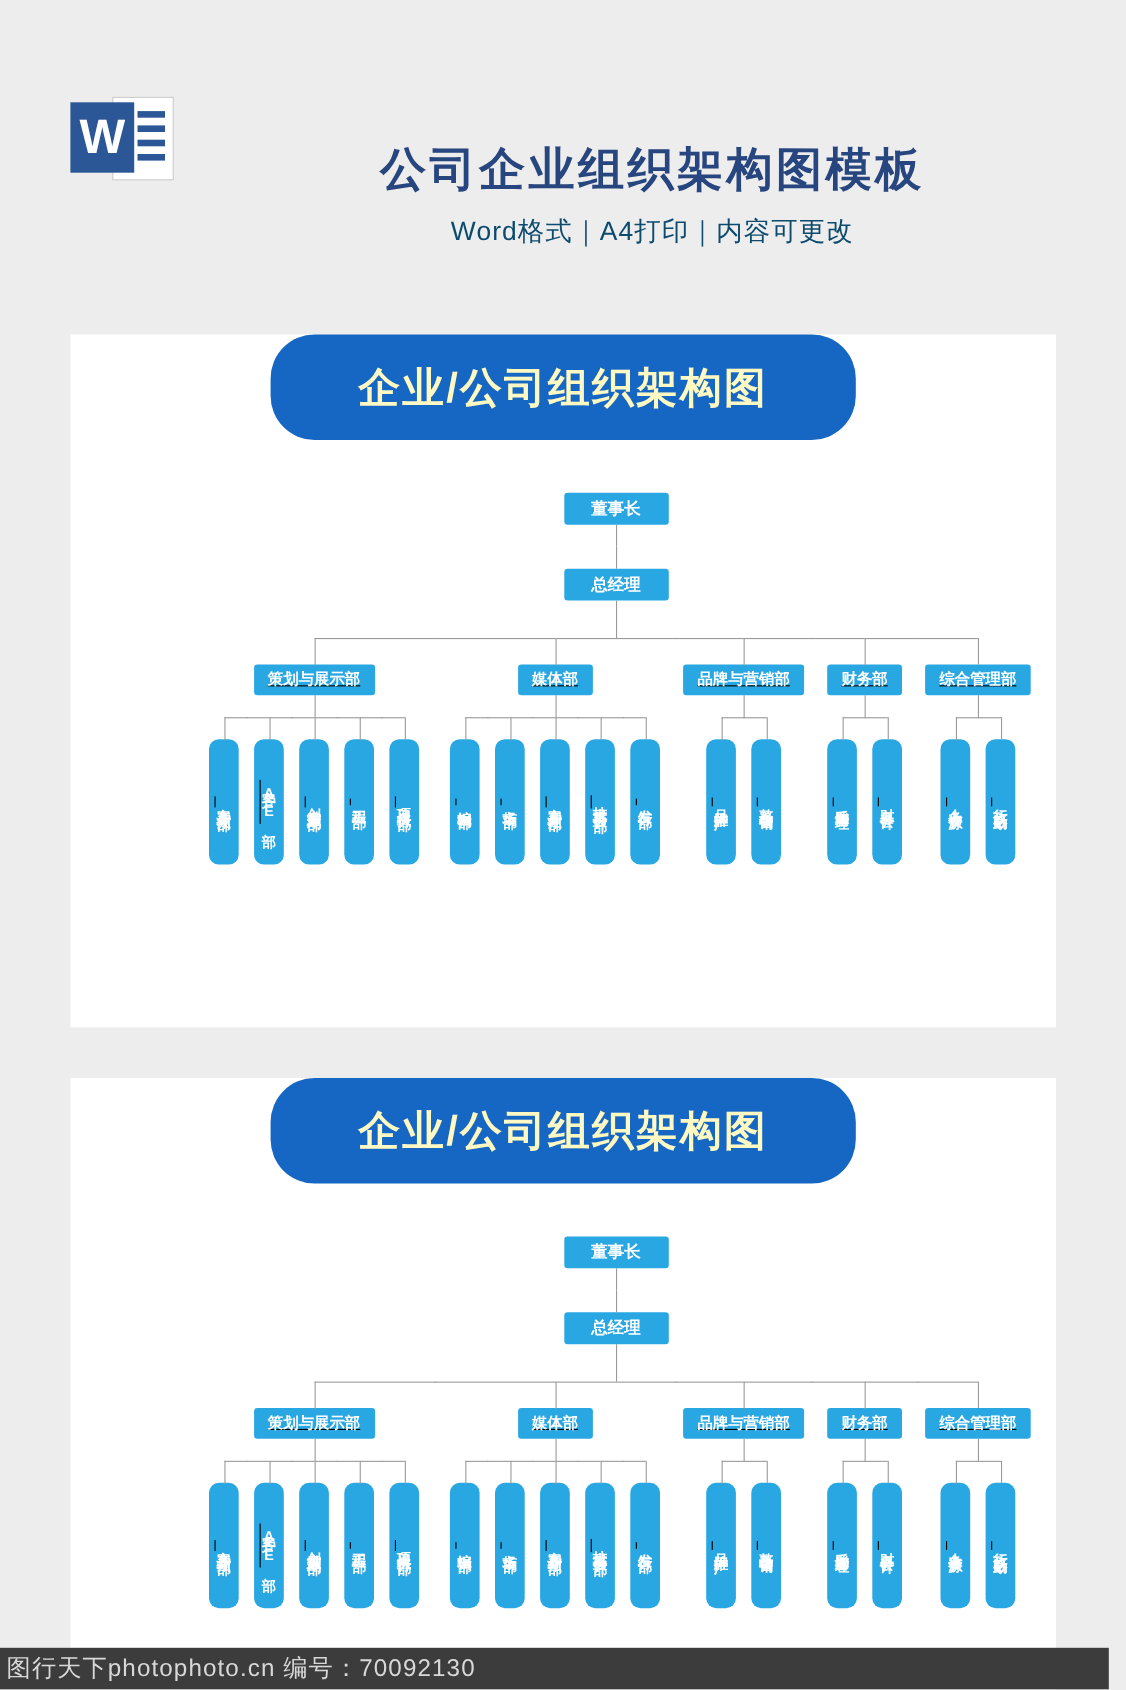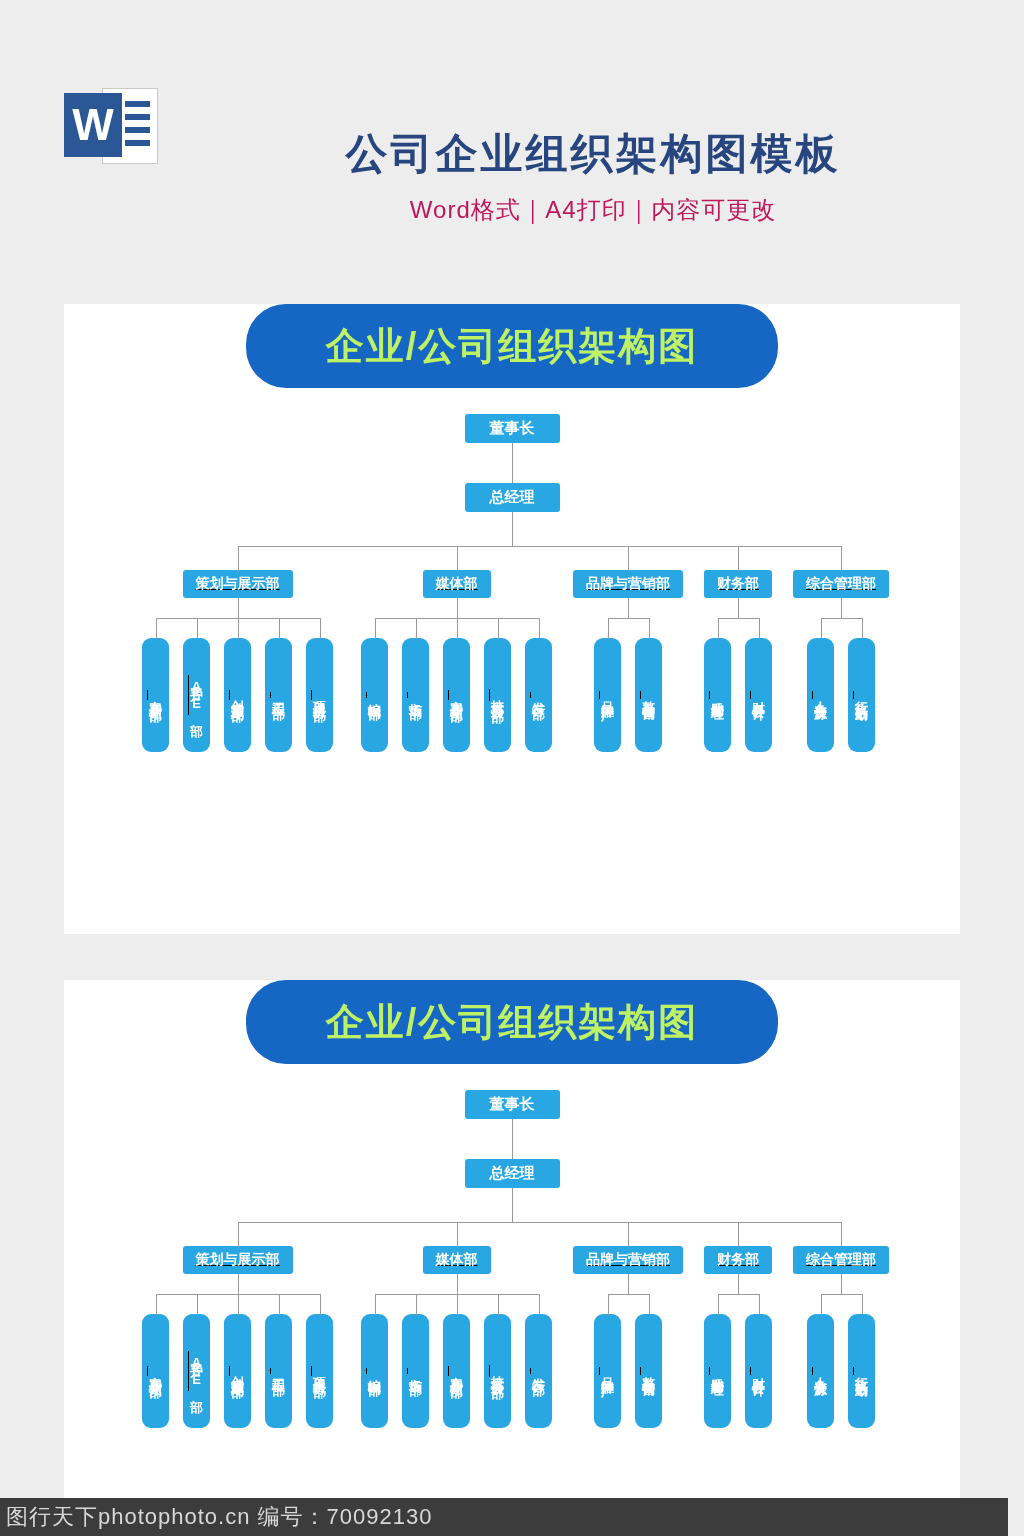--- a/index.html
+++ b/index.html
@@ -28,40 +28,40 @@
     width: 58px; height: 64px;
     background: var(--word_blue, #2b5797);
     color: #fff; font-weight: bold; font-size: 44px;
     display: flex; align-items: center; justify-content: center;
   }
   .header-text { flex: 1 1 auto; text-align: center; }
   .header-title {
     font-size: 42px; font-weight: bold; letter-spacing: 3px;
     color: var(--title_navy, #27457e); line-height: 1.15; margin-top: 45px;
   }
-  .header-subtitle { margin-top: 16px; font-size: 24px; color: #be185d; letter-spacing: 1px; }
+  .header-subtitle { margin-top: 16px; font-size: 24px; color: #0c4a6e; letter-spacing: 1px; }
 
   
   .page { width: 896px; margin: 0 auto; background: var(--page_bg, #ffffff); }
   .page-1 { height: 630px; margin-top: 78px; }
   .page-2 { height: 580px; margin-top: 27px; }
 
   .banner {
-    margin: 46px auto 0; width: 532px; height: 84px;
+    margin: 46px auto 0; width: 532px; height: 96px;
     background: var(--banner_blue, #1666c3);
-    border-radius: 40px; color: #bef264;
+    border-radius: 40px; color: #fef9c3;
     font-size: 38px; font-weight: bold; letter-spacing: 2px;
     display: flex; align-items: center; justify-content: center;
     white-space: nowrap;
   }
 
   
   .chart-host { width: 100%; }
   ul.tree, .tree ul { list-style: none; margin: 0; padding: 0; }
-  ul.tree { display: flex; justify-content: center; margin-top: 26px; }
+  ul.tree { display: flex; justify-content: flex-end; margin-top: 48px; }
   .tree ul { display: flex; justify-content: center; position: relative; padding-top: 20px; }
   .tree ul::before {
     content: ""; position: absolute; top: 0; left: 50%;
     width: 0; height: 20px; border-left: 1px solid var(--line_gray, #9a9a9a);
   }
   .tree li { display: flex; flex-direction: column; align-items: center; position: relative; padding: 20px 8px 0; }
   .tree li::before, .tree li::after { content: ""; position: absolute; top: 0; height: 20px; }
   .tree li::before { right: 50%; width: 50%; border-top: 1px solid var(--line_gray, #9a9a9a); }
   .tree li::after  { left: 50%;  width: 50%; border-top: 1px solid var(--line_gray, #9a9a9a); border-left: 1px solid var(--line_gray, #9a9a9a); }
   .tree li:first-child::before { border-top: none; }

